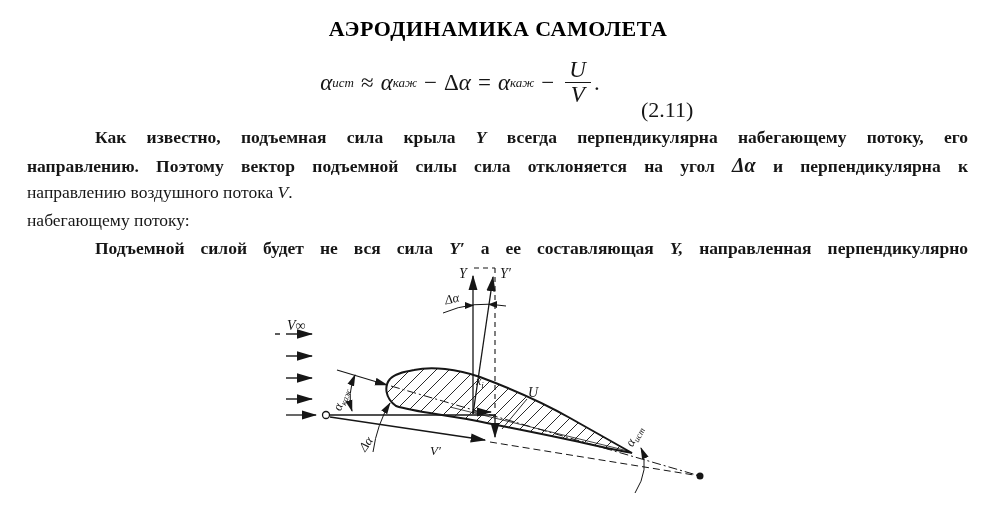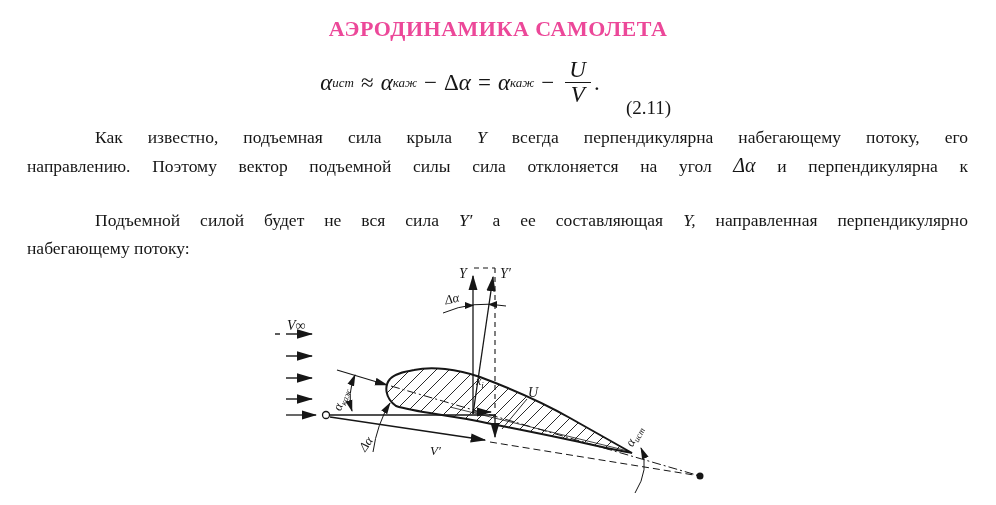--- a/index.html
+++ b/index.html
@@ -1,36 +1,36 @@
 <!DOCTYPE html>
 <html><head>
 <meta charset="utf-8">
 <style>
   html,body{margin:0;padding:0;background:#ffffff;}
   #page{position:relative;width:996px;height:505px;background:#ffffff;overflow:hidden;
         font-family:"Liberation Serif","DejaVu Serif",serif;color:#161616;}
   
   #title{position:absolute;top:16px;left:0;width:996px;text-align:center;
-         font-size:22px;font-weight:bold;color:#ec4899;letter-spacing:.5px;}
+         font-size:22px;font-weight:bold;color:#000000;letter-spacing:.5px;}
   
   #formula-row{position:absolute;top:58px;left:0;width:996px;display:flex;
                justify-content:center;align-items:center;transform:translateX(-38px);
                font-size:23px;font-style:normal;}
   #formula-row i{font-style:italic;font-family:"Liberation Serif",serif;}
   #formula-row .op{margin:0 7px;}
   #formula-row sub{font-size:13px;font-style:italic;line-height:0;}
   .frac{display:inline-flex;flex-direction:column;align-items:center;vertical-align:middle;
         margin:0 2px;line-height:1.05;}
   .frac .den{border-top:1.5px solid #161616;padding:0 6px;}
   .frac .num{padding:0 6px;}
-  #eq-number{position:absolute;top:97px;left:626px;font-size:19px;text-align:center;}
+  #eq-number{position:absolute;top:97px;left:641px;font-size:22px;text-align:center;}
   
   .para{position:absolute;left:27px;width:941px;font-size:17.5px;}
   .line{line-height:27.6px;height:27.6px;white-space:nowrap;}
-  .just{text-align:justify;text-align-last:justify;}
+  .just{text-align:justify;text-align-last:justify;font-weight:bold;}
   .indent{text-indent:68px;}
   .para i{font-style:italic;}
   .sym{font-size:20px;font-style:italic;}
   #para1{top:124px;}
   #para2{top:207px;}
   
   #diagram{position:absolute;left:266px;top:254px;}
   #diagram text{font-family:"Liberation Serif","DejaVu Serif",serif;font-style:italic;
                 fill:#161616;}
 </style>
@@ -58,25 +58,26 @@
       <i class="num">U</i>
       <i class="den">V</i>
     </span>
     <span>.</span>
   </div>
   <div id="eq-number">(2.11)</div>
 
   <div id="para1" class="para">
     <div class="line just indent"><span>Как известно, подъемная сила крыла </span><i>Y</i><span> всегда перпендикулярна набегающему потоку, его</span></div>
     <div class="line just"><span>направлению. Поэтому вектор подъемной силы сила отклоняется на угол </span><span class="sym">Δα</span><span> и перпендикулярна к</span></div>
+    <div class="line"><span>направлению воздушного потока </span><i>V</i><span>.</span></div>
   </div>
 
   <div id="para2" class="para">
+    <div class="line"><span>набегающему потоку:</span></div>
     <div class="line just indent"><span>Подъемной силой будет не вся сила </span><i>Y′</i><span> а ее составляющая </span><i>Y,</i><span> направленная перпендикулярно</span></div>
-    <div class="line"><span>набегающему потоку:</span></div>
   </div>
 
   <svg id="diagram" width="446" height="250" viewBox="266 254 446 250">
     <defs>
       <marker id="ah" viewBox="0 0 12 8" refX="11" refY="4" markerWidth="12" markerHeight="8" orient="auto-start-reverse">
           <path d="M0,0.5 L12,4 L0,7.5 Z" fill="#161616"></path>
         </marker>
       <pattern id="hatch" width="13" height="13" patternUnits="userSpaceOnUse">
         <path d="M-1,1 l2,-2 M0,13 L13,0 M12,14 l2,-2" stroke="#2a2a2a" stroke-width="1"></path>
       </pattern>

